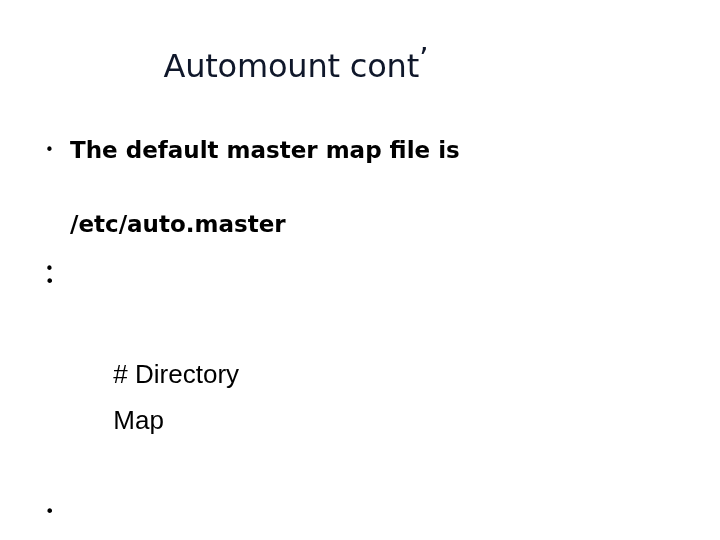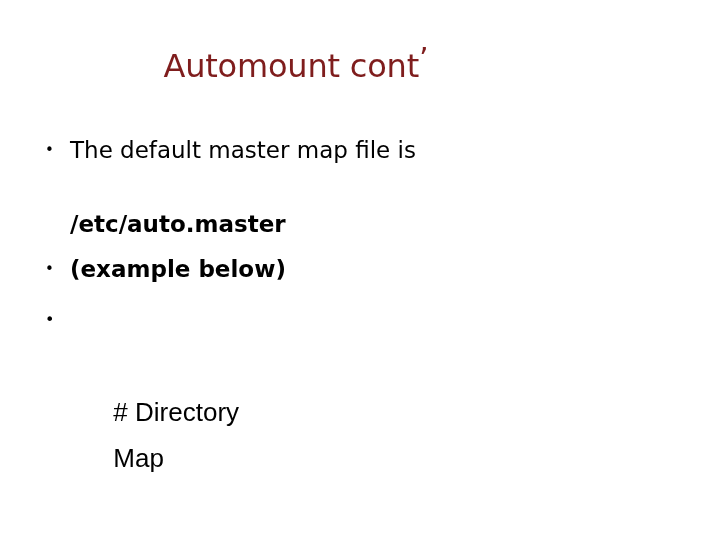--- a/index.html
+++ b/index.html
@@ -26,21 +26,21 @@
   .slide-title {
     position: absolute;
     left: 0;
     top: 42px;
     width: 592px;
     text-align: center;
     font-family: "DejaVu Sans", sans-serif;
     font-size: 32px;
     font-weight: 400;
     line-height: 1.15;
-    color: #7f1d1d;
+    color: #0f172a;
     letter-spacing: -0.2px;
     white-space: nowrap;
   }
   .slide-title .apos {
     font-size: 30px;
     vertical-align: 8px;
     letter-spacing: 0;
   }
 
   
@@ -71,21 +71,21 @@
   }
 
   
   .row-a {
     font-family: "DejaVu Sans", sans-serif;
     font-size: 23px;
     line-height: 38px;
   }
   .row-a .bullet-mark { font-size: 15px; }
 
-  .txt-regular { font-weight: 400; }
+  .txt-regular { font-weight: 700; }
   .txt-bold    { font-weight: 700; margin-top: 36px; }
 
   .wrapline {
     display: block;
     font-weight: 700;
   }
 
   
   .row-b {
     font-family: "Liberation Sans", sans-serif;
@@ -125,21 +125,20 @@
     <li class="bullet-row row-a">
       <span class="bullet-mark">•</span>
       <span class="txt-regular">The default master map file is</span>
       <span class="wrapline txt-bold">/etc/auto.master</span>
     </li>
 
     <div class="spacer-2"></div>
 
     <li class="bullet-row row-a">
       <span class="bullet-mark">•</span>
-      <span class="txt-bold">(example below)</span>
     </li>
 
     <div class="spacer-3"></div>
 
     <li class="bullet-row row-b">
       <span class="bullet-mark">•</span>
       <span class="col-left tab-w-map"># Directory</span>
       <span class="col-right">Map</span>
     </li>
 

